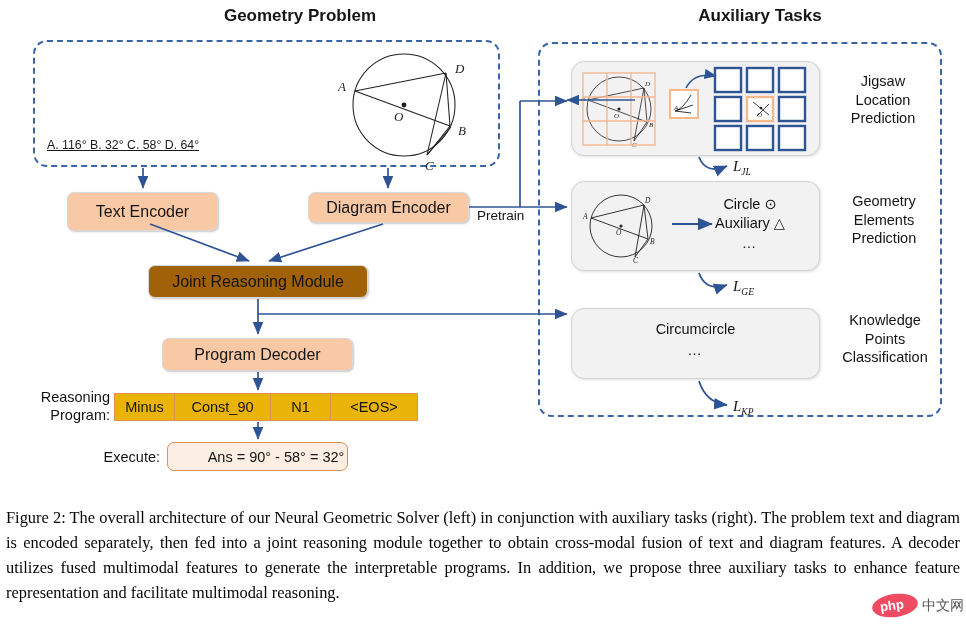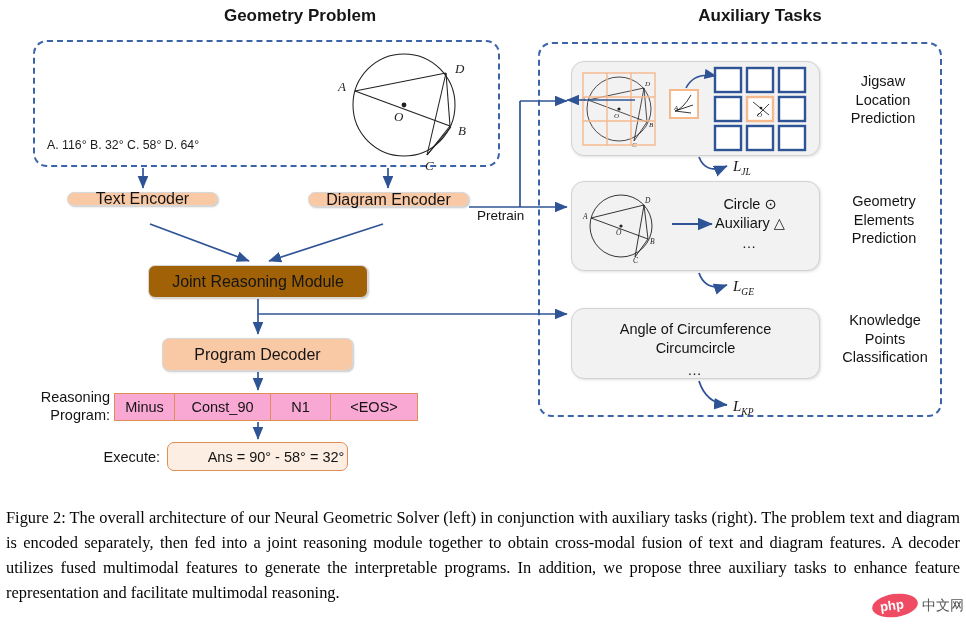--- a/index.html
+++ b/index.html
@@ -52,21 +52,21 @@
   .task-label{
     font-size:14.5px;line-height:1.28;color:#141414;text-align:center;
   }
   .card-text{
     font-size:14.5px;line-height:1.33;color:#141414;text-align:center;
   }
 
   
   .tokrow{display:flex;}
   .tok{
-    box-sizing:border-box;background:#f9a8d4;border:1px solid #e08e54;
+    box-sizing:border-box;background:#eab308;border:1px solid #e08e54;
     display:flex;align-items:center;justify-content:center;
     font-size:14.5px;color:#141414;height:28px;white-space:nowrap;
   }
   .tok + .tok{border-left:none;}
   .lbl-right{font-size:14.5px;color:#141414;text-align:right;line-height:1.25;}
   .exec-box{
     box-sizing:border-box;background:#fdeee4;border:1px solid #e08e54;
     border-radius:7px;display:flex;align-items:center;justify-content:center;
     font-size:14.5px;color:#141414;white-space:nowrap;
   }
@@ -113,21 +113,21 @@
 </head>
 <body>
 
 <div id="fig">
 
   <div class="abs hdr" style="left:150px;top:6px;width:300px;">Geometry Problem</div>
   <div class="abs hdr" style="left:610px;top:6px;width:300px;">Auxiliary Tasks</div>
 
   <div class="abs dashbox" style="left:33px;top:40px;width:467px;height:127px;"></div>
 
-  <div class="abs prob-opts" style="left:47px;top:138px;width:260px;">A. 116°  B. 32°  C. 58°  D. 64°</div>
+  <div class="abs prob-opts" style="left:47px;top:138px;width:260px;text-decoration:underline;">A. 116°  B. 32°  C. 58°  D. 64°</div>
 
   <svg class="layer" style="left:322px;top:47px;" width="170" height="118" viewBox="0 0 170 118">
     <g fill="none" stroke="#231f20" stroke-width="1.05">
       <circle cx="82" cy="58" r="51"></circle>
 
       <path d="M33 44 L124 26"></path>
       <path d="M33 44 L128 79"></path>
       <path d="M124 26 L128 79"></path>
       <path d="M124 26 L105 108"></path>
       <path d="M105 108 L128 79"></path>
@@ -136,25 +136,25 @@
     <circle cx="82" cy="58" r="2.4" fill="#231f20"></circle>
     <g font-family="Liberation Serif, serif" font-style="italic" font-size="13" fill="#231f20">
       <text x="16" y="44">A</text>
       <text x="133" y="26">D</text>
       <text x="136" y="88">B</text>
       <text x="103" y="123">C</text>
       <text x="72" y="74">O</text>
     </g>
   </svg>
 
-  <div class="abs pbox light" style="left:67px;top:192px;width:151px;height:14px;">
+  <div class="abs pbox light" style="left:67px;top:192px;width:151px;height:39px;">
     <span>Text Encoder</span>
   </div>
 
-  <div class="abs pbox light" style="left:308px;top:192px;width:161px;height:15px;">
+  <div class="abs pbox light" style="left:308px;top:192px;width:161px;height:31px;">
     <span>Diagram Encoder</span>
   </div>
 
   <div class="abs pbox deep" style="left:148px;top:265px;width:220px;height:33px;">
     <span>Joint Reasoning Module</span>
   </div>
 
   <div class="abs pbox light" style="left:162px;top:338px;width:191px;height:33px;">
     <span>Program Decoder</span>
   </div>
@@ -280,21 +280,20 @@
     <div>Prediction</div>
   </div>
 
   <div class="abs loss" style="left:733px;top:278px;">
     <span>L</span><sub>GE</sub>
   </div>
 
   <div class="abs card" style="left:571px;top:308px;width:249px;height:71px;"></div>
 
   <div class="abs card-text" style="left:578px;top:320px;width:235px;">
-    <div>Angle of Circumference</div>
     <div>Circumcircle</div>
     <div style="letter-spacing:2px;margin-top:2px;">…</div>
   </div>
 
   <div class="abs task-label" style="left:825px;top:311px;width:120px;">
     <div>Knowledge</div>
     <div>Points</div>
     <div>Classification</div>
   </div>
 

